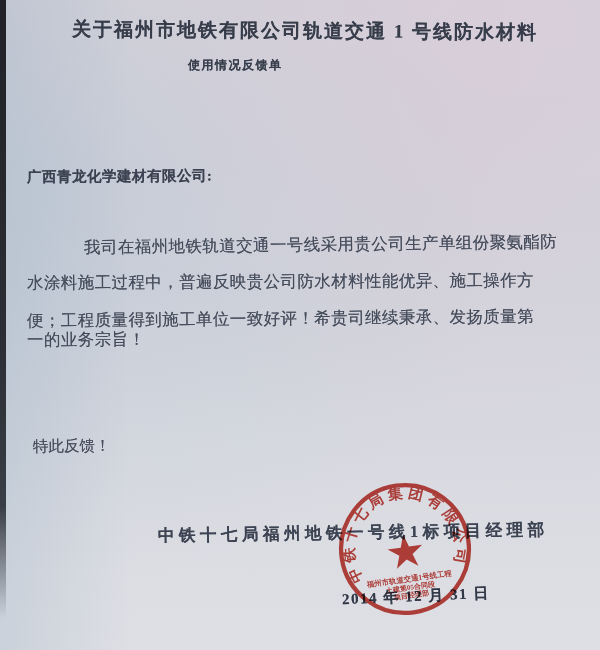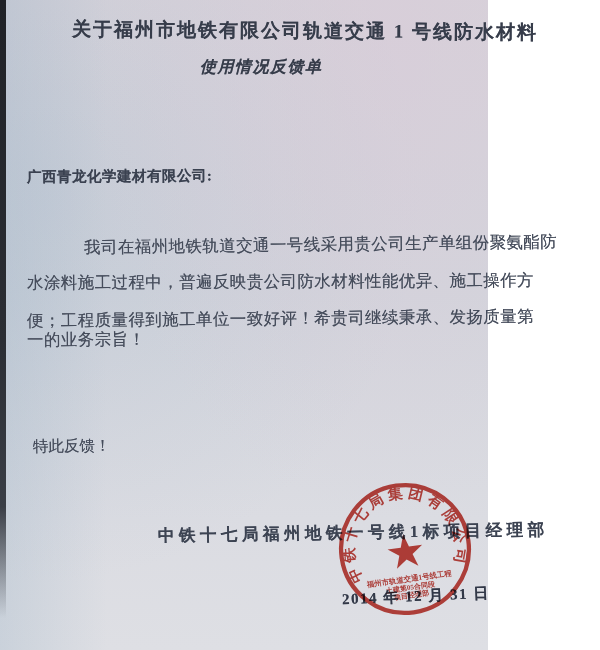--- a/index.html
+++ b/index.html
@@ -5,21 +5,21 @@
   html, body {
     margin: 0;
     padding: 0;
     width: 600px;
     height: 650px;
     overflow: hidden;
     font-family: "Liberation Serif", "DejaVu Serif", serif;
   }
   .page {
     position: relative;
-    width: 488px;
+    width: 600px;
     height: 650px;
     background:
       linear-gradient(to right, rgba(150,175,195,0.28), rgba(150,175,195,0.0) 22%),
       radial-gradient(ellipse at 80% 8%, rgba(216,202,216,0.55), rgba(216,202,216,0) 55%),
       radial-gradient(ellipse at 10% 30%, rgba(165,185,205,0.30), rgba(165,185,205,0) 60%),
       linear-gradient(to bottom, #d7d3da 0%, #d3d5dc 45%, #dbdce2 80%, #dedfe4 100%);
   }
   
   .edge-left {
     position: absolute;
@@ -35,25 +35,24 @@
     white-space: nowrap;
   }
   .title1 {
     left: 72px; top: 18px;
     font-size: 19px; font-weight: bold;
     letter-spacing: 2px;
     color: #363c4a;
     transform: rotate(0.4deg);
   }
   .title2 {
-    left: 200px; top: 57px;
-    font-size: 16px; font-weight: bold;
+    left: 188px; top: 57px;
+    font-size: 12px; font-weight: bold;
     letter-spacing: 1.5px;
     color: #363c4a;
-    font-style: italic;
   }
   .addressee {
     left: 27px; top: 167px;
     font-size: 14.5px; font-weight: bold;
     letter-spacing: 0.5px;
     color: #3a4150;
     transform: rotate(-0.4deg);
   }
   .bodyline {
     font-size: 16.5px;

